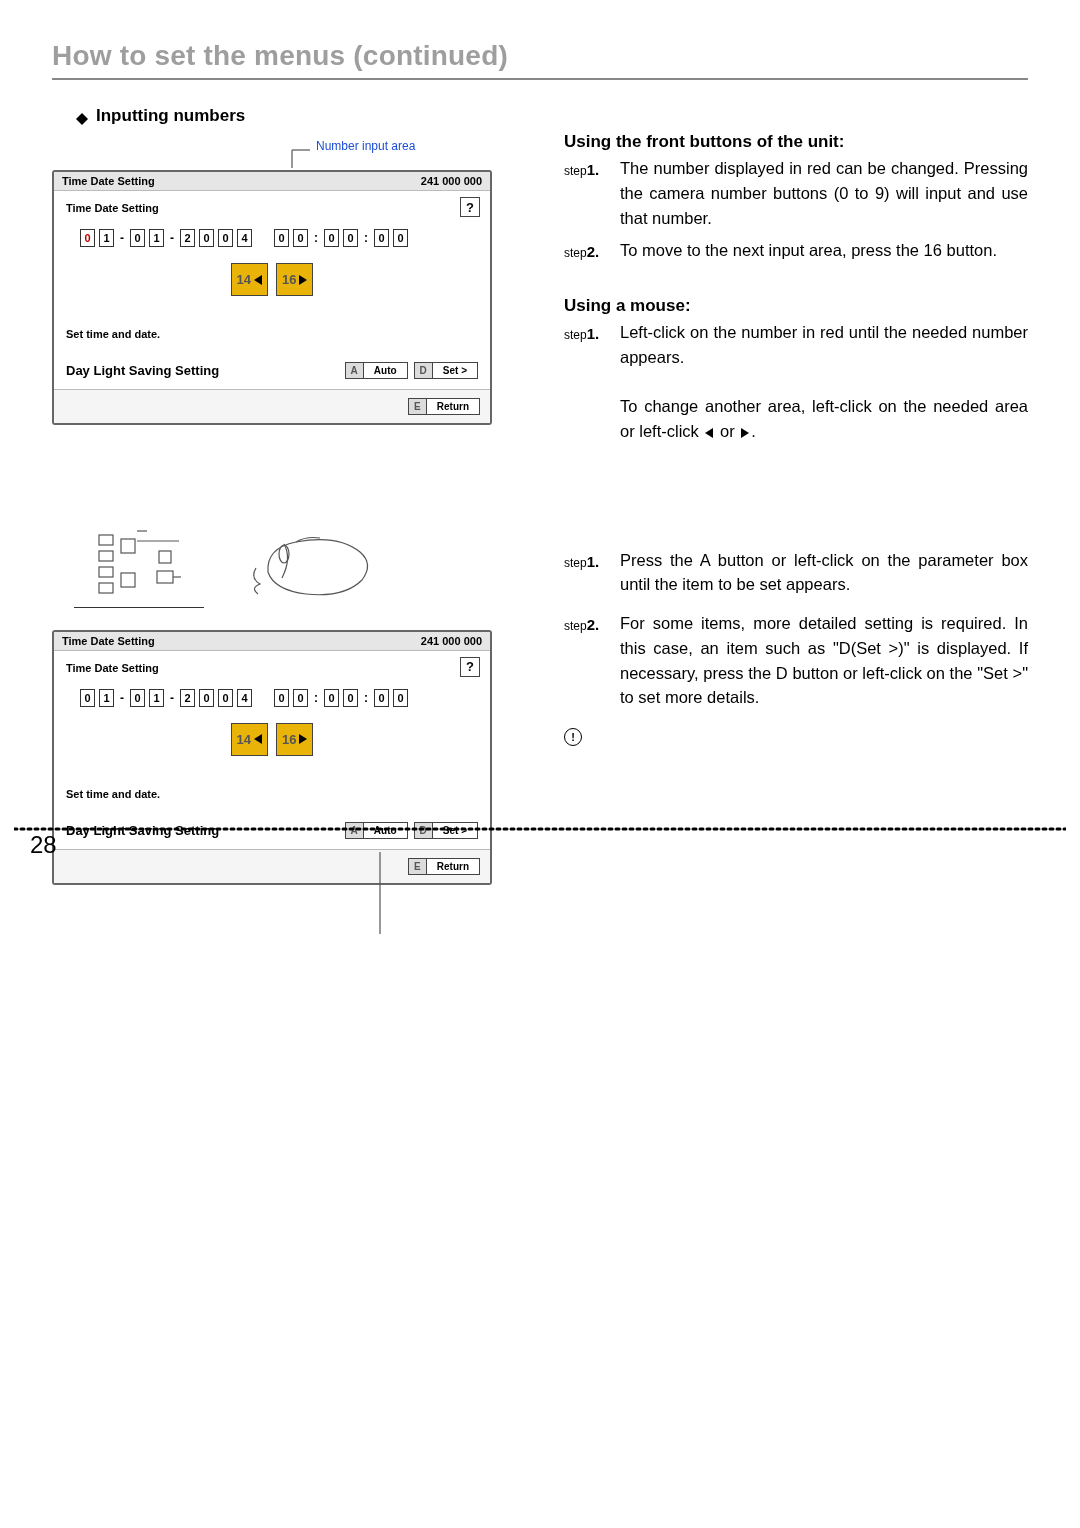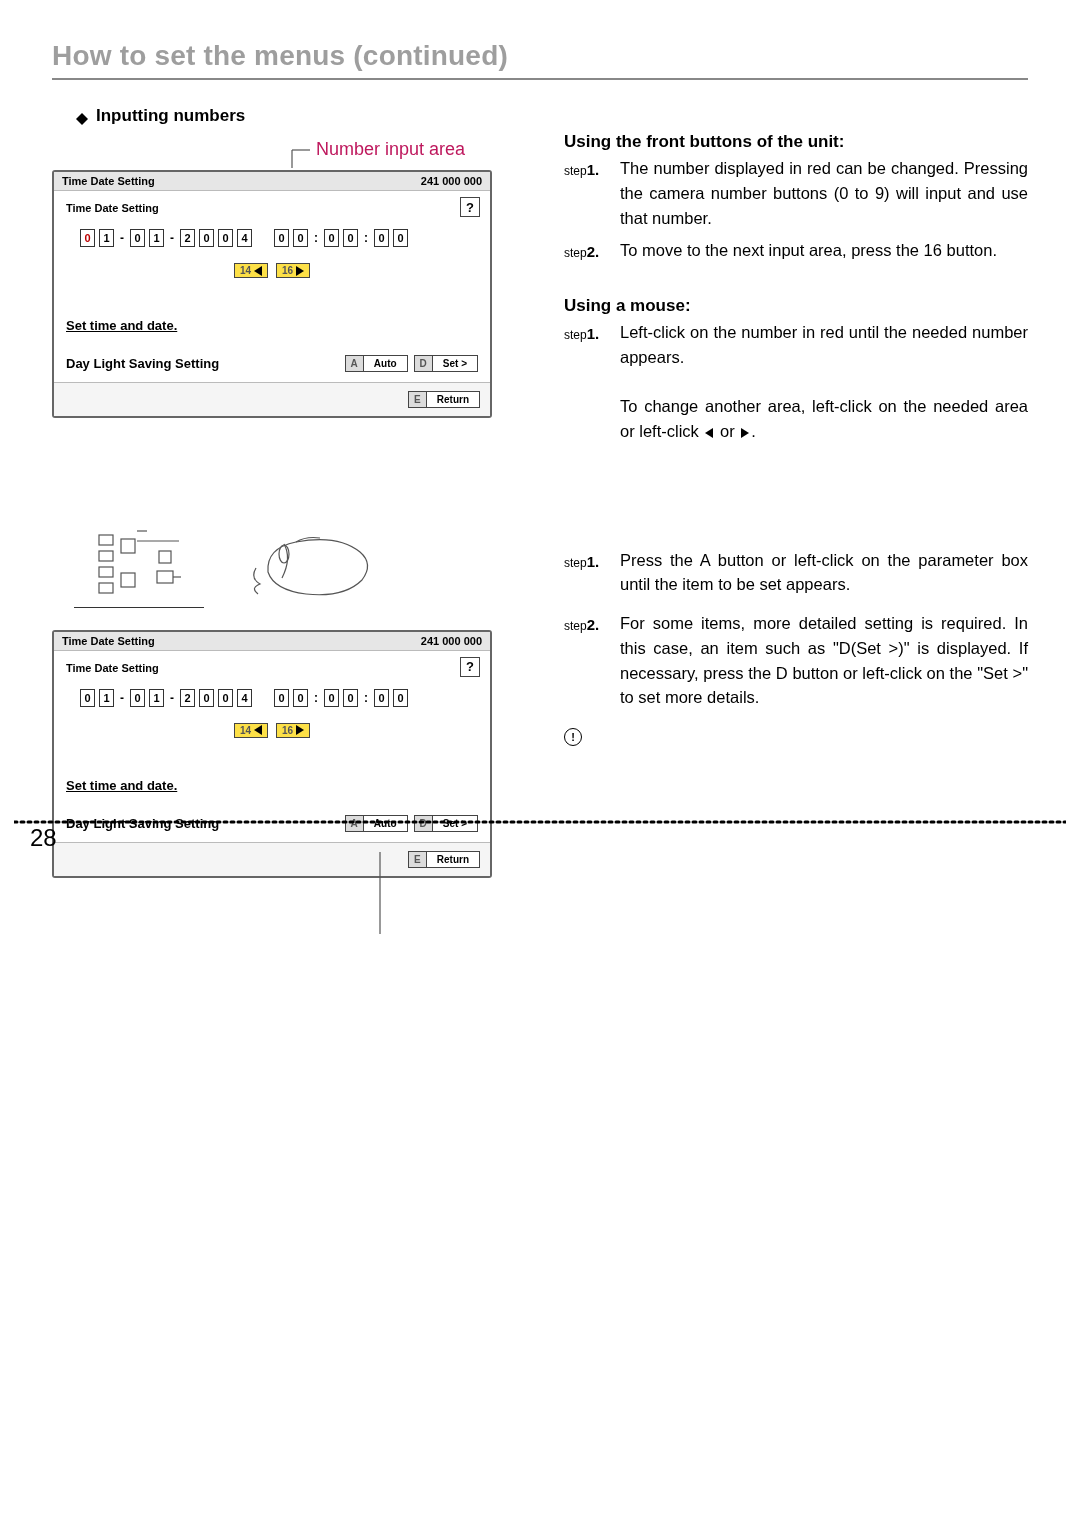--- a/index.html
+++ b/index.html
@@ -53,22 +53,22 @@
   }
   .diamond::after {
     content: "";
     position: absolute;
     left: -6px; top: 6px;
     width: 0; height: 0;
     border: 6px solid transparent;
     border-top-color: #000;
   }
   .caption-text {
-    font-size: 18px;
-    color: #be185d;
+    font-size: 12px;
+    color: #1d4ed8;
     padding-left: 6px;
   }
   .panel {
     border: 2px solid #666;
     border-radius: 3px;
     background: #fff;
     font-size: 12px;
     box-sizing: border-box;
   }
   .panel-title-bar {
@@ -111,41 +111,40 @@
   .digit.red { color: #b00; }
   .sep-sm { width: 8px; text-align: center; }
   .nav-row {
     display: flex;
     justify-content: center;
     gap: 8px;
     margin-top: 16px;
   }
   .nav-btn {
     border: 1.2px solid #444;
-    background: #fde047;
+    background: #eab308;
     display: flex;
     align-items: center;
     gap: 3px;
-    padding: 1px 5px;
-    font-size: 10px;
+    padding: 8px 5px;
+    font-size: 13px;
     font-weight: bold;
     color: #555;
   }
   .tri-l, .tri-r {
     display: inline-block; width: 0; height: 0;
     border-top: 5px solid transparent;
     border-bottom: 5px solid transparent;
   }
   .tri-l { border-right: 8px solid #000; }
   .tri-r { border-left: 8px solid #000; }
   .hint-line {
     font-weight: bold;
-    font-size: 13px;
-    margin-top: 40px;
-    text-decoration: underline;
+    font-size: 11px;
+    margin-top: 32px;
   }
   .dls-row {
     margin-top: 22px;
     display: flex;
     align-items: center;
     font-size: 11px;
   }
   .dls-label { font-weight: bold; flex: 1; font-size: 13px; }
   .chip {
     border: 1.2px solid #444;

